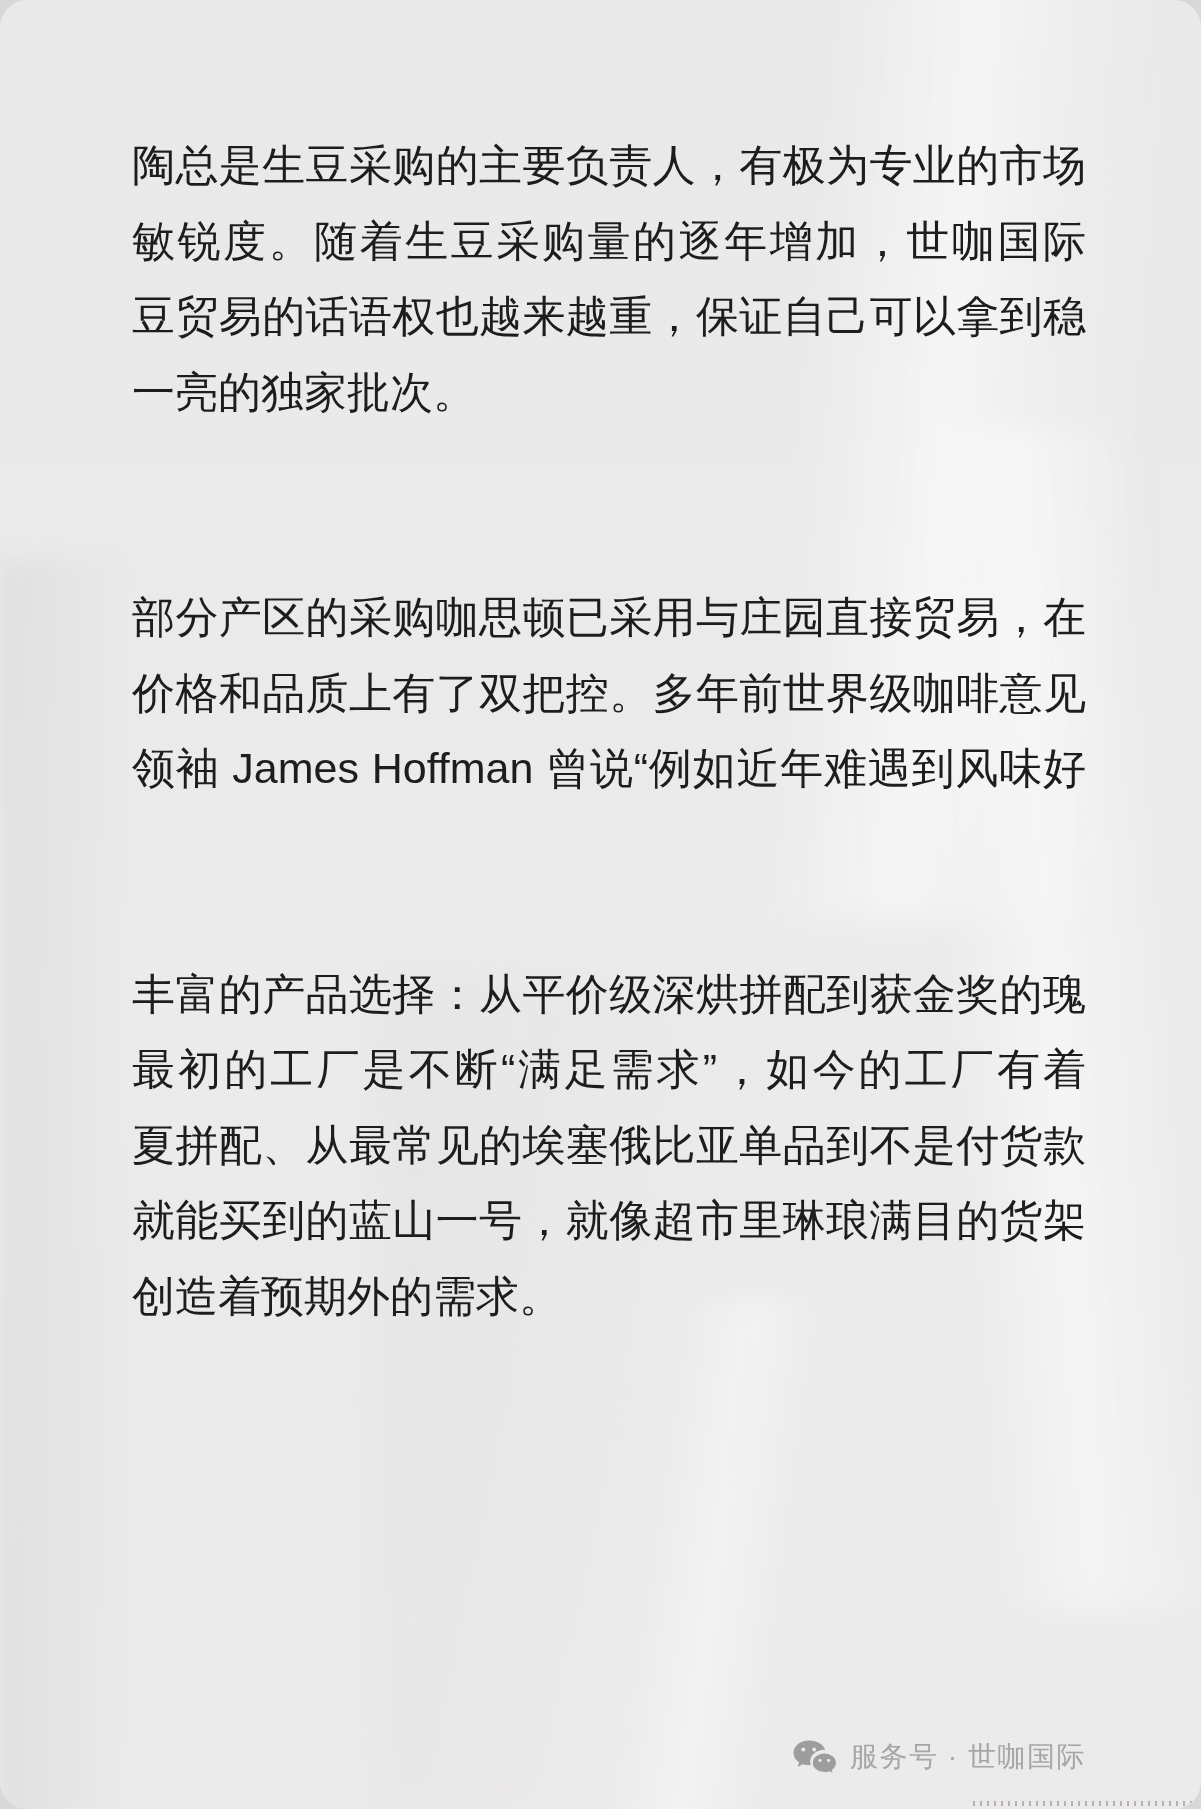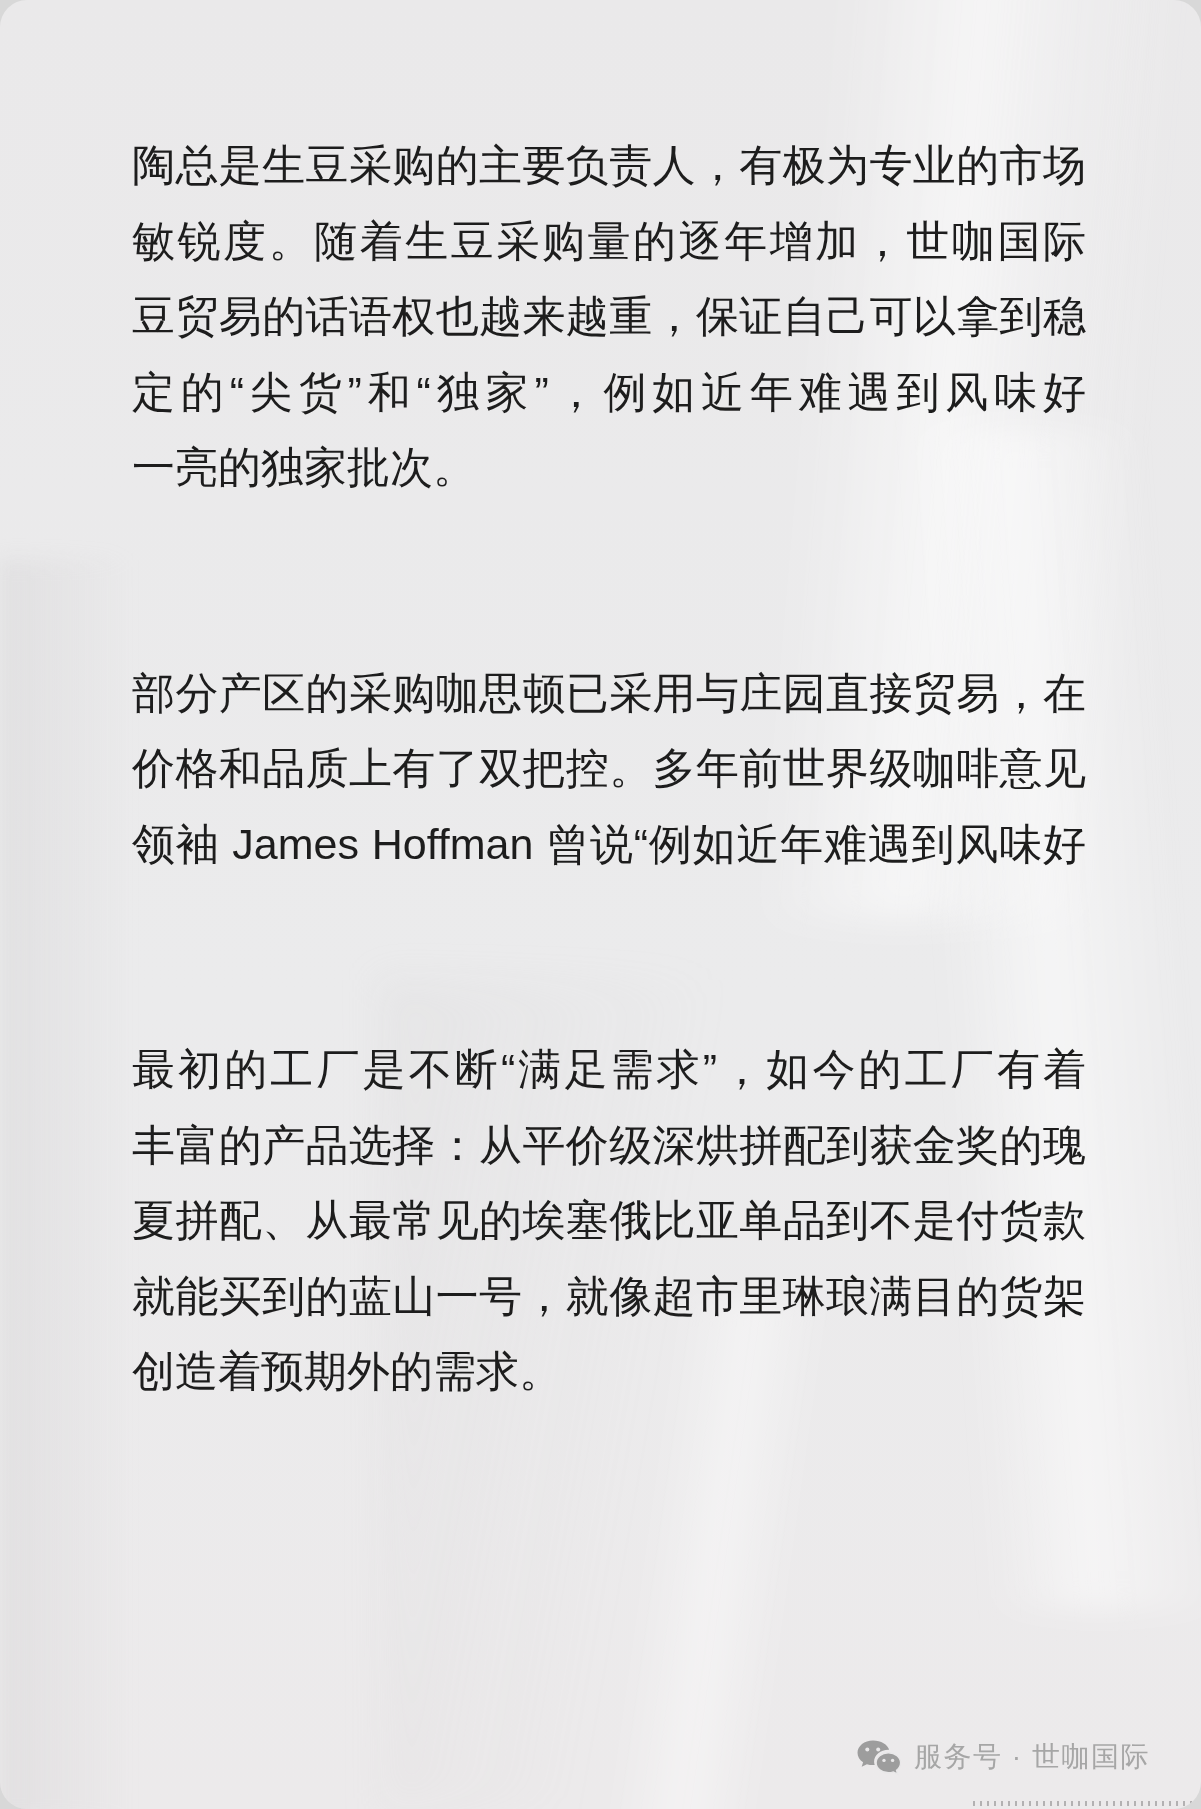--- a/index.html
+++ b/index.html
@@ -49,21 +49,21 @@
   .paragraph{margin:0 0 150px 0;}
   .line{
     height:75.5px;line-height:75.5px;
     text-align:justify;
     text-align-last:justify;
   }
   .line.last{text-align-last:left;}
 
   .watermark{
     position:absolute;
-    left:856px;top:1738px;
+    left:792px;top:1738px;
     display:flex;align-items:center;gap:12px;
     color:#a6a6a6;
     font-size:28px;
     letter-spacing:1.5px;
     white-space:nowrap;
   }
   .watermark svg{display:block;}
 
   .dotline{
     position:absolute;
@@ -81,31 +81,30 @@
   <div class="streak streak-mid-right"></div>
   <div class="streak streak-bottom-center"></div>
   <div class="streak shade-left"></div>
   <div class="streak shade-mid"></div>
 
   <div class="article">
       <div class="paragraph">
         <div class="line">陶总是生豆采购的主要负责人，有极为专业的市场</div>
         <div class="line">敏锐度。随着生豆采购量的逐年增加，世咖国际</div>
         <div class="line">豆贸易的话语权也越来越重，保证自己可以拿到稳</div>
-        <div class="line">定的“尖货”和“独家”，例如近年难遇到风味好</div>
         <div class="line last">一亮的独家批次。</div>
       </div>
       <div class="paragraph">
         <div class="line">部分产区的采购咖思顿已采用与庄园直接贸易，在</div>
         <div class="line">价格和品质上有了双把控。多年前世界级咖啡意见</div>
         <div class="line">领袖 James Hoffman 曾说“例如近年难遇到风味好</div>
       </div>
       <div class="paragraph">
+        <div class="line">丰富的产品选择：从平价级深烘拼配到获金奖的瑰</div>
         <div class="line">最初的工厂是不断“满足需求”，如今的工厂有着</div>
-        <div class="line">丰富的产品选择：从平价级深烘拼配到获金奖的瑰</div>
         <div class="line">夏拼配、从最常见的埃塞俄比亚单品到不是付货款</div>
         <div class="line">就能买到的蓝山一号，就像超市里琳琅满目的货架</div>
         <div class="line last">创造着预期外的需求。</div>
       </div>
     </div>
 
   <div class="watermark">
     <span>
       <svg width="46" height="38" viewBox="0 0 46 38">
         <g fill="#9d9d9d">

